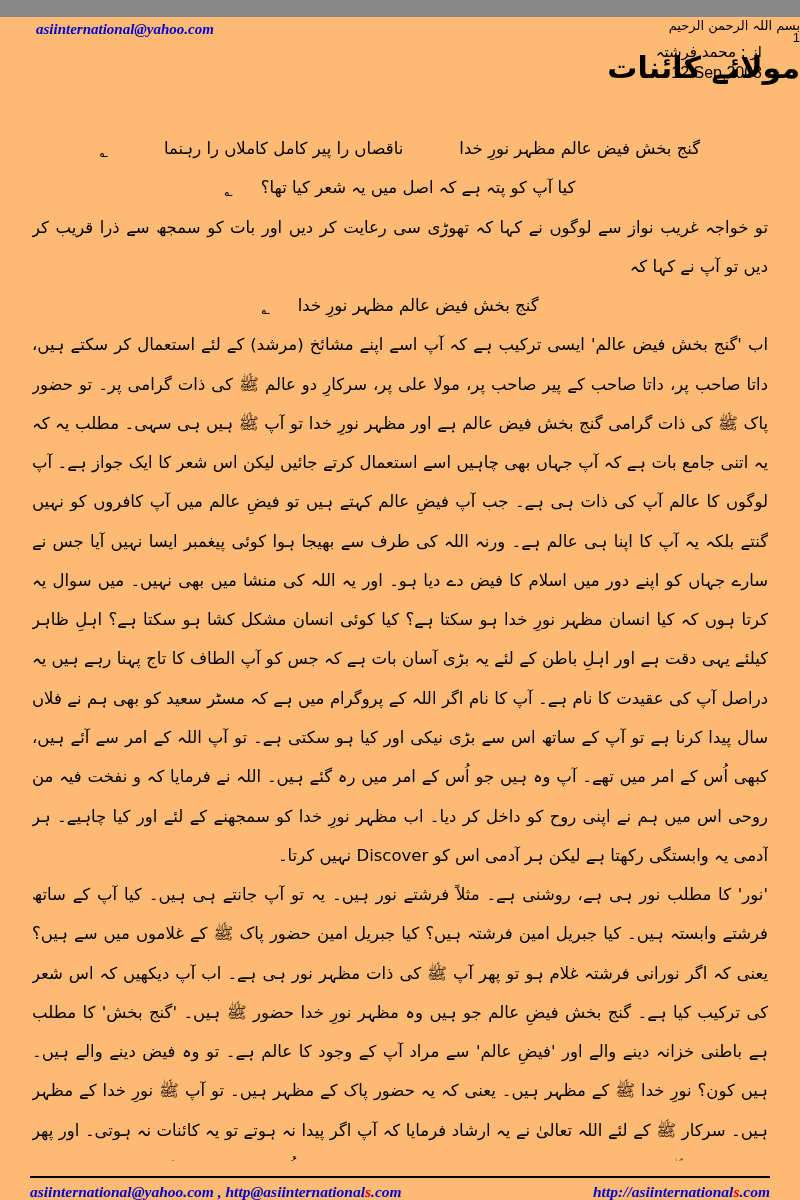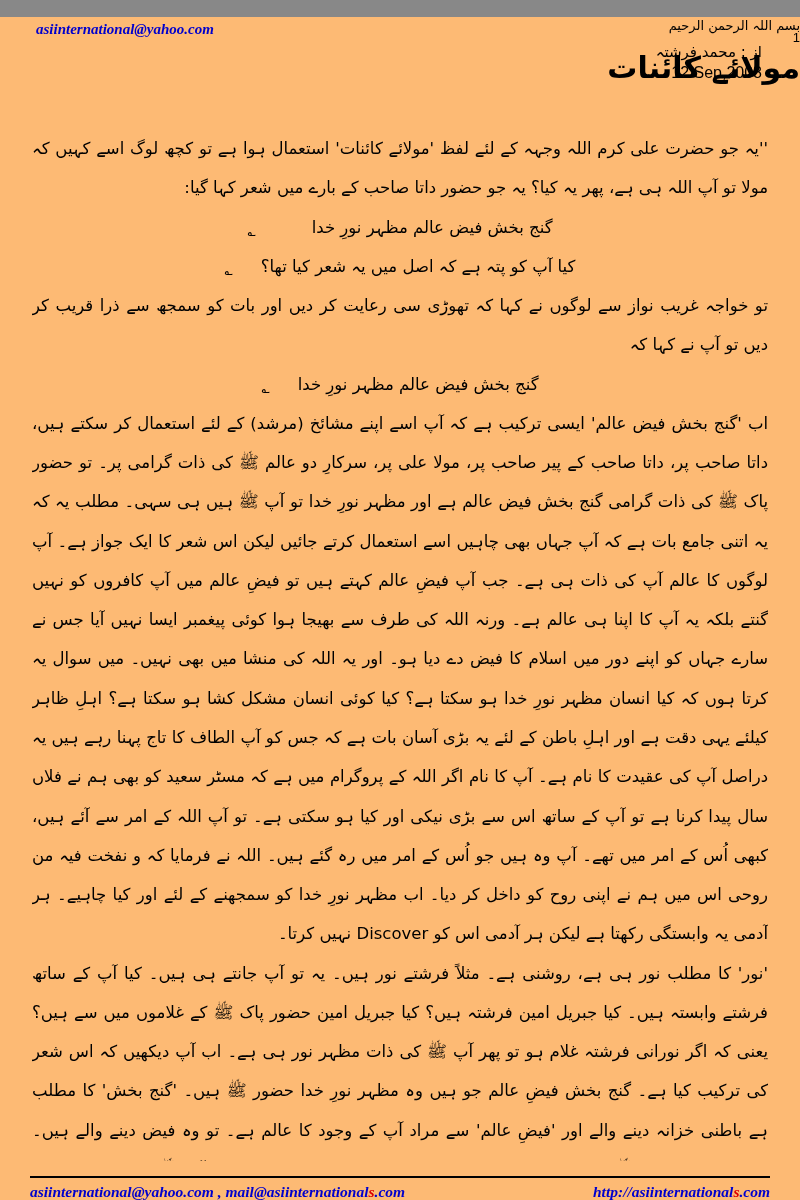--- a/index.html
+++ b/index.html
@@ -58,24 +58,24 @@
     </div>
 
     <div class="hdr-right">
       <div class="byline">از : محمد فرشتہ</div>
       <div class="date">12 Sep,2008</div>
     </div>
   </div>
 
   <div class="body">
 
-    <p>''یہ جو حضرت علی کرم اللہ وجہہ کے لئے لفظ 'مولائے کائنات' استعمال ہوا ہے تو کچھ لوگ اسے کہیں کہ مولا تو آپ اللہ ہی ہے، پھر یہ کیا؟ یہ جو حضور داتا صاحب کے بارے میں شعر کہا گیا:</p>
 
     <div class="vrow">
       <span>گنج بخش فیض عالم مظہر نورِ خدا</span>
+      <span>ناقصاں را پیر کامل کاملاں را رہنما</span>
       <span class="vmark">؎</span>
     </div>
 
     <div class="vrow2">
       <span>کیا آپ کو پتہ ہے کہ اصل میں یہ شعر کیا تھا؟</span>
       <span class="vmark">؎</span>
     </div>
 
     <p>تو خواجہ غریب نواز سے لوگوں نے کہا کہ تھوڑی سی رعایت کر دیں اور بات کو سمجھ سے ذرا قریب کر دیں تو آپ نے کہا کہ</p>
 
@@ -84,20 +84,20 @@
       <span class="vmark">؎</span>
     </div>
 
     <p>اب 'گنج بخش فیض عالم' ایسی ترکیب ہے کہ آپ اسے اپنے مشائخ (مرشد) کے لئے استعمال کر سکتے ہیں، داتا صاحب پر، داتا صاحب کے پیر صاحب پر، مولا علی پر، سرکارِ دو عالم ﷺ کی ذات گرامی پر۔ تو حضور پاک ﷺ کی ذات گرامی گنج بخش فیض عالم ہے اور مظہر نورِ خدا تو آپ ﷺ ہیں ہی سہی۔ مطلب یہ کہ یہ اتنی جامع بات ہے کہ آپ جہاں بھی چاہیں اسے استعمال کرتے جائیں لیکن اس شعر کا ایک جواز ہے۔ آپ لوگوں کا عالم آپ کی ذات ہی ہے۔ جب آپ فیضِ عالم کہتے ہیں تو فیضِ عالم میں آپ کافروں کو نہیں گنتے بلکہ یہ آپ کا اپنا ہی عالم ہے۔ ورنہ اللہ کی طرف سے بھیجا ہوا کوئی پیغمبر ایسا نہیں آیا جس نے سارے جہاں کو اپنے دور میں اسلام کا فیض دے دیا ہو۔ اور یہ اللہ کی منشا میں بھی نہیں۔ میں سوال یہ کرتا ہوں کہ کیا انسان مظہر نورِ خدا ہو سکتا ہے؟ کیا کوئی انسان مشکل کشا ہو سکتا ہے؟ اہلِ ظاہر کیلئے یہی دقت ہے اور اہلِ باطن کے لئے یہ بڑی آسان بات ہے کہ جس کو آپ الطاف کا تاج پہنا رہے ہیں یہ دراصل آپ کی عقیدت کا نام ہے۔ آپ کا نام اگر اللہ کے پروگرام میں ہے کہ مسٹر سعید کو بھی ہم نے فلاں سال پیدا کرنا ہے تو آپ کے ساتھ اس سے بڑی نیکی اور کیا ہو سکتی ہے۔ تو آپ اللہ کے امر سے آئے ہیں، کبھی اُس کے امر میں تھے۔ آپ وہ ہیں جو اُس کے امر میں رہ گئے ہیں۔ اللہ نے فرمایا کہ و نفخت فیہ من روحی اس میں ہم نے اپنی روح کو داخل کر دیا۔ اب مظہر نورِ خدا کو سمجھنے کے لئے اور کیا چاہیے۔ ہر آدمی یہ وابستگی رکھتا ہے لیکن ہر آدمی اس کو Discover نہیں کرتا۔</p>
 
     <p>'نور' کا مطلب نور ہی ہے، روشنی ہے۔ مثلاً فرشتے نور ہیں۔ یہ تو آپ جانتے ہی ہیں۔ کیا آپ کے ساتھ فرشتے وابستہ ہیں۔ کیا جبریل امین فرشتہ ہیں؟ کیا جبریل امین حضور پاک ﷺ کے غلاموں میں سے ہیں؟ یعنی کہ اگر نورانی فرشتہ غلام ہو تو پھر آپ ﷺ کی ذات مظہر نور ہی ہے۔ اب آپ دیکھیں کہ اس شعر کی ترکیب کیا ہے۔ گنج بخش فیضِ عالم جو ہیں وہ مظہر نورِ خدا حضور ﷺ ہیں۔ 'گنج بخش' کا مطلب ہے باطنی خزانہ دینے والے اور 'فیضِ عالم' سے مراد آپ کے وجود کا عالم ہے۔ تو وہ فیض دینے والے ہیں۔ ہیں کون؟ نورِ خدا ﷺ کے مظہر ہیں۔ یعنی کہ یہ حضور پاک کے مظہر ہیں۔ تو آپ ﷺ نورِ خدا کے مظہر ہیں۔ سرکار ﷺ کے لئے اللہ تعالیٰ نے یہ ارشاد فرمایا کہ آپ اگر پیدا نہ ہوتے تو یہ کائنات نہ ہوتی۔ اور پھر حضور پاک ﷺ نے یہ ارشاد فرمایا کہ میں جس کا مولا ہوں تو علی اُس کا مولا ہے۔ اگر حضور پاک مولائے کائنات ہیں تو حضرت علی کرم اللہ وجہہ کیسے مولائے کائنات نہیں ہوں گے۔ حضور پاک باعث تخلیق کائنات ہیں۔ اللہ کائنات کو تخلیق کرنے والا ہے۔ اللہ اور اُس کے رسول دو الگ ذاتیں نہیں ہیں۔</p>
   </div>
 
   <div class="footer">
     <div>
-      <a>asiinternational@yahoo.com</a><span> , </span><a><span>mail@asiinternational</span><span class="red">s</span><span>.com</span></a>
+      <a>asiinternational@yahoo.com</a><span> , </span><a><span>http@asiinternational</span><span class="red">s</span><span>.com</span></a>
     </div>
     <div>
       <a><span>http://asiinternational</span><span class="red">s</span><span>.com</span></a>
     </div>
   </div>
 
 </div>
 
 </body></html>

